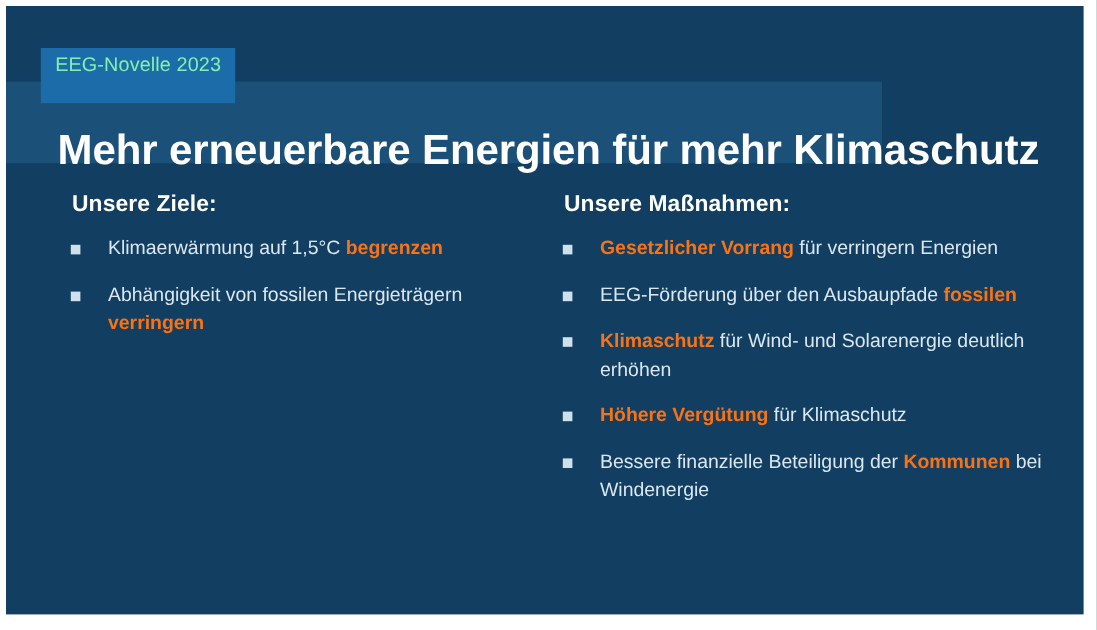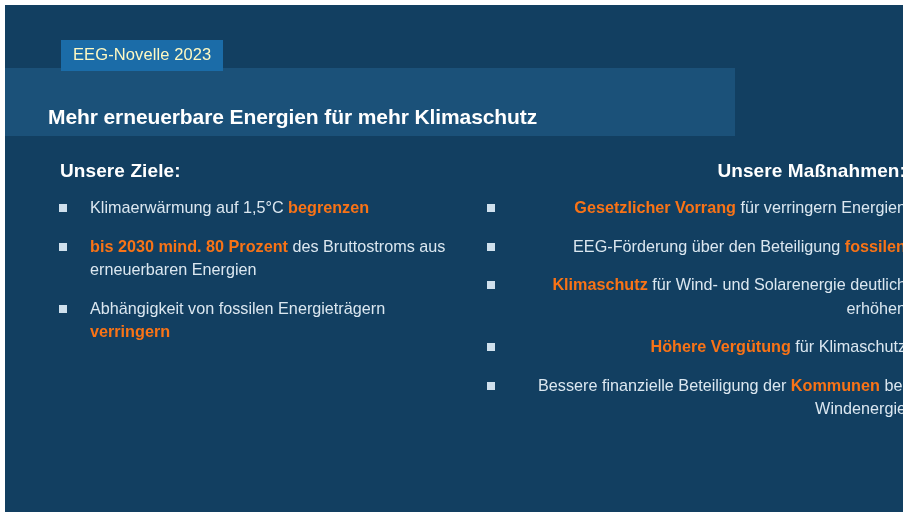--- a/index.html
+++ b/index.html
@@ -18,46 +18,46 @@
   }
   
   #title-band{
     position:absolute;
     left:0px; top:63px;
     width:730px; height:68px;
     background:#1b5179;
   }
   #badge{
     position:absolute;
-    left:56px; top:35px;
-    padding:4px 12px 7px 12px;
+    left:29px; top:35px;
+    padding:4px 12px 22px 12px;
     background:#1b6ca8;
-    color:#fef9c3;
+    color:#86efac;
     font-size:16.5px;
     line-height:20px;
     letter-spacing:0.1px;
     white-space:nowrap;
   }
   #main-title{
     position:absolute;
     left:43px; top:81px;
     color:#ffffff;
-    font-size:21px;
+    font-size:35px;
     font-weight:bold;
     line-height:34px;
     letter-spacing:-0.1px;
     white-space:nowrap;
   }
   
   .column{
     position:absolute;
     top:155px;
   }
   #col-left{ left:43px; width:415px; }
-  #col-right{ left:471px; width:430px;text-align:right; }
+  #col-right{ left:453px; width:430px; }
 
   .col-heading{
     color:#ffffff;
     font-size:19px;
     font-weight:bold;
     line-height:22px;
     margin:0 0 14px 12px;
     letter-spacing:0.1px;
   }
   .bullet-list{
@@ -92,29 +92,28 @@
   <div id="title-band"></div>
 
   <div id="badge">EEG-Novelle 2023</div>
 
   <h1 id="main-title">Mehr erneuerbare Energien für mehr Klimaschutz</h1>
 
   <div class="column" id="col-left">
     <div class="col-heading">Unsere Ziele:</div>
     <ul class="bullet-list" id="list-goals">
         <li class="bullet-item"><span class="bullet-marker"></span><span class="bullet-text"><span>Klimaerwärmung auf 1,5°C </span><b>begrenzen</b></span></li>
-        <li class="bullet-item"><span class="bullet-marker"></span><span class="bullet-text"><b>bis 2030 mind. 80 Prozent</b><span> des Bruttostroms aus erneuerbaren Energien</span></span></li>
         <li class="bullet-item"><span class="bullet-marker"></span><span class="bullet-text"><span>Abhängigkeit von fossilen Energieträgern </span><b>verringern</b></span></li>
       </ul>
   </div>
 
   <div class="column" id="col-right">
     <div class="col-heading">Unsere Maßnahmen:</div>
     <ul class="bullet-list" id="list-measures">
         <li class="bullet-item"><span class="bullet-marker"></span><span class="bullet-text"><b>Gesetzlicher Vorrang</b><span> für verringern Energien</span></span></li>
-        <li class="bullet-item"><span class="bullet-marker"></span><span class="bullet-text"><span>EEG-Förderung über den Beteiligung </span><b>fossilen</b></span></li>
+        <li class="bullet-item"><span class="bullet-marker"></span><span class="bullet-text"><span>EEG-Förderung über den Ausbaupfade </span><b>fossilen</b></span></li>
         <li class="bullet-item"><span class="bullet-marker"></span><span class="bullet-text"><b>Klimaschutz</b><span> für Wind- und Solarenergie deutlich erhöhen</span></span></li>
         <li class="bullet-item"><span class="bullet-marker"></span><span class="bullet-text"><b>Höhere Vergütung</b><span> für Klimaschutz</span></span></li>
         <li class="bullet-item"><span class="bullet-marker"></span><span class="bullet-text"><span>Bessere finanzielle Beteiligung der </span><b>Kommunen</b><span> bei Windenergie</span></span></li>
       </ul>
   </div>
 
 </div>
 
 </body></html>

